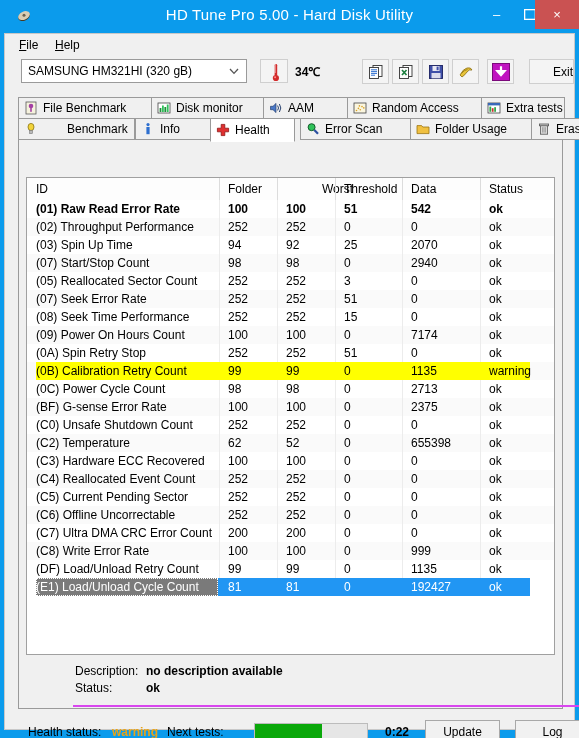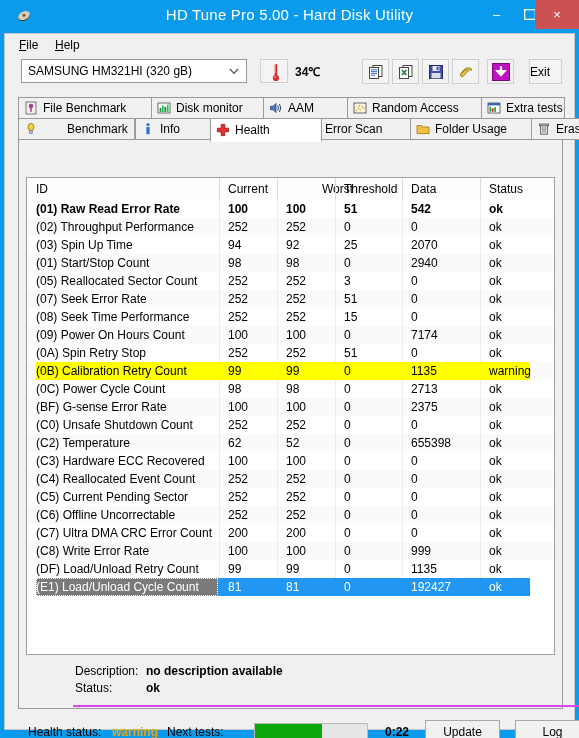--- a/index.html
+++ b/index.html
@@ -119,26 +119,26 @@
     display: flex; align-items: center; justify-content: center;
   }
   .tb1 { left: 357px; }
   .tb2 { left: 387px; }
   .tb3 { left: 417px; }
   .tb4 { left: 447px; }
   .tb5 { left: 482px; }
 
   .exit-btn {
     position: absolute; left: 524px; top: 25px;
-    width: 33px; height: 25px;
+    width: 45px; height: 25px;
     border: 1px solid #cfcfcf;
     background: #f4f4f4;
     box-sizing: border-box;
     font-size: 12px; color: #000;
-    display: flex; align-items: center; justify-content: flex-start;
+    display: flex; align-items: center; justify-content: flex-end;
   }
 
   
   .tabstrip {
     position: absolute; left: 13px; top: 63px;
     width: 545px; height: 612px;
     border: 1px solid #9a9a9a;
     background: #f0f0f0;
     box-sizing: border-box;
   }
@@ -168,21 +168,21 @@
   }
   
   .t-filebench { left: -1px;  top: -1px; width: 134px; }
   .t-diskmon   { left: 132px; top: -1px; width: 113px; }
   .t-aam       { left: 244px; top: -1px; width: 85px; }
   .t-random    { left: 328px; top: -1px; width: 135px; }
   .t-extra     { left: 462px; top: -1px; width: 84px; }
   
   .t-bench     { left: -1px;  top: 20px; width: 117px; gap: 24px; }
   .t-info      { left: 116px; top: 20px; width: 76px; }
-  .t-health    { left: 191px; top: 20px; width: 112px; }
+  .t-health    { left: 191px; top: 20px; width: 85px; }
   .t-errscan   { left: 281px; top: 20px; width: 111px; }
   .t-folder    { left: 391px; top: 20px; width: 122px; }
   .t-erase     { left: 512px; top: 20px; width: 78px; }
 
   
   .table-panel {
     position: absolute; left: 7px; top: 79px;
     width: 529px; height: 478px;
     background: #ffffff;
     border: 1px solid #a0a0a0;
@@ -546,21 +546,21 @@
             <rect x="2.4" y="2" width="9.2" height="1.8" fill="#cfcfcf" stroke="#555" stroke-width="0.8"></rect>
             <path d="M5.6 5.2 V10.6 M7 5.2 V10.6 M8.4 5.2 V10.6" stroke="#888" stroke-width="0.7"></path>
           </svg>
         </span>
         <span>Erase</span>
       </div>
 
       <div class="table-panel">
         <div class="thead">
           <span class="th" style="left:9px;">ID</span>
-          <span class="th" style="left:201px;">Current</span>
+          <span class="th" style="left:201px;">Folder</span>
           <span class="th" style="left:259px;margin-left:36px;">Worst</span>
           <span class="th" style="left:317px;">Threshold</span>
           <span class="th" style="left:384px;">Data</span>
           <span class="th" style="left:462px;">Status</span>
           <span class="th-sep" style="left:192px;"></span>
           <span class="th-sep" style="left:250px;"></span>
           <span class="th-sep" style="left:308px;"></span>
           <span class="th-sep" style="left:375px;"></span>
           <span class="th-sep" style="left:453px;"></span>
           <span class="th-sep" style="left:527px;"></span>
@@ -604,21 +604,21 @@
               <span class="cell c-thr">25</span>
               <span class="cell c-dat">2070</span>
               <span class="cell c-sta">ok</span>
             </div>
             <div class="row" style="background: rgb(250, 250, 250);">
               <div class="colsep cs1"></div>
               <div class="colsep cs2"></div>
               <div class="colsep cs3"></div>
               <div class="colsep cs4"></div>
               <div class="colsep cs5"></div>
-              <span class="cell c-id">(01) Start/Stop Count</span>
+              <span class="cell c-id">(07) Start/Stop Count</span>
               <span class="cell c-cur">98</span>
               <span class="cell c-wor">98</span>
               <span class="cell c-thr">0</span>
               <span class="cell c-dat">2940</span>
               <span class="cell c-sta">ok</span>
             </div>
             <div class="row" style="background: rgb(255, 255, 255);">
               <div class="colsep cs1"></div>
               <div class="colsep cs2"></div>
               <div class="colsep cs3"></div>

